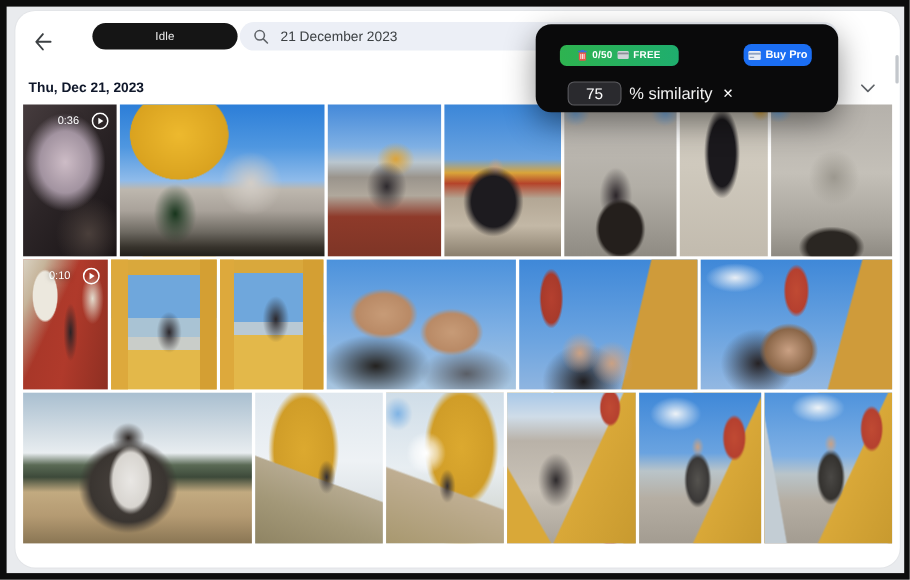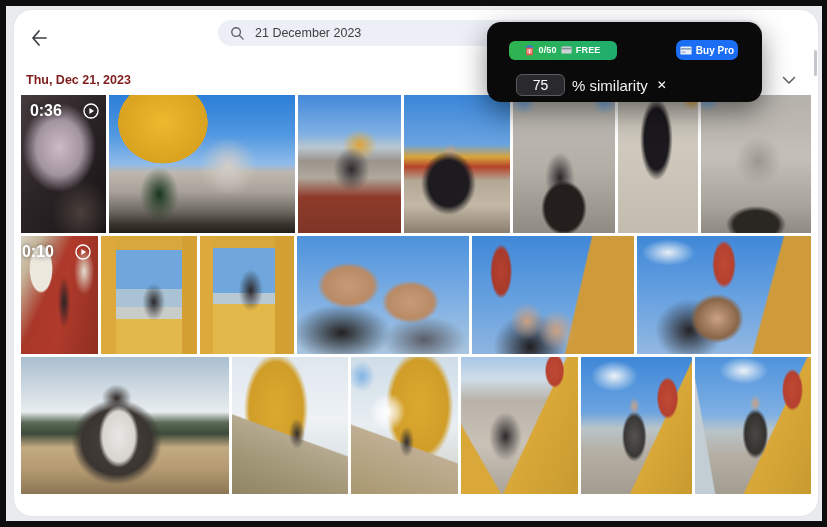--- a/index.html
+++ b/index.html
@@ -38,41 +38,41 @@
   }
   .search-pill input {
     border:none; background:transparent; outline:none;
     color:#3c4043; font-size:12.5px; width:300px;
     font-family:"Liberation Sans", sans-serif;
   }
   .date-row {
     position:absolute; left:12px; top:60px; right:12px; height:20px;
     display:flex; align-items:center; justify-content:space-between;
   }
-  .date-label { font-size:12.5px; font-weight:bold; color:#7f1d1d; }
+  .date-label { font-size:12.5px; font-weight:bold; color:#0f172a; }
   .row-chevron { background:none; border:none; cursor:pointer; padding:2px; margin-right:8px; }
   .scroll-thumb {
     position:absolute; right:1px; top:40px; width:3px; height:26px;
     background:#c3c7cc; border-radius:2px;
   }
   
   .grid {
     position:absolute; left:7px; right:7px; top:85px; bottom:0;
     display:flex; flex-direction:column; gap:3px;
   }
   .prow { display:flex; gap:3px; width:100%; }
   .prow1 { height:138px; } .prow2 { height:118px; } .prow3 { height:137px; }
   .t {
     position:relative; height:100%; flex-basis:0; min-width:0;
     overflow:hidden; background:#cfd2d6; cursor:pointer;
   }
   .vb {
     position:absolute; top:7px; right:7px; z-index:2;
-    display:flex; align-items:center; gap:21px;
-    color:#fff; font-size:16px; font-weight:700;
+    display:flex; align-items:center; gap:11px;
+    color:#fff; font-size:10px; font-weight:400;
     text-shadow:0 0 5px rgba(0,0,0,.55);
   }
   
   .r1a{background:
     radial-gradient(60% 45% at 45% 38%, #cdbcc6 0%, #a293a0 45%, rgba(0,0,0,0) 72%),
     radial-gradient(50% 35% at 70% 85%, #4a3f3b 0%, rgba(0,0,0,0) 70%),
     linear-gradient(125deg,#463c3e 0%,#2c2527 45%,#171214 100%);}
   .r1b{background:
     radial-gradient(26% 32% at 29% 20%, #edb92e 0%, #d9a21f 92%, rgba(0,0,0,0) 93%),
     radial-gradient(14% 26% at 27% 72%, #17351c 0%, rgba(0,0,0,0) 75%),
@@ -217,20 +217,23 @@
 
 <div class="desk">
   <div class="card">
 
     <button class="back-btn">
       <svg width="18" height="18" viewBox="0 0 18 18">
         <path d="M9 2 L3 9 L9 16 M3 9 H16" stroke="#3c4043" stroke-width="1.7" fill="none" stroke-linecap="round" stroke-linejoin="round"></path>
       </svg>
     </button>
 
+    <button class="idle-pill">
+      <span>Idle</span>
+    </button>
 
     <div class="search-pill">
       <svg width="15" height="15" viewBox="0 0 16 16">
         <circle cx="6.5" cy="6.5" r="4.6" stroke="#5f6368" stroke-width="1.5" fill="none"></circle>
         <path d="M10.2 10.2 L14 14" stroke="#5f6368" stroke-width="1.5" stroke-linecap="round"></path>
       </svg>
       <input type="text" value="21 December 2023" style="">
     </div>
 
     <div class="date-row">

